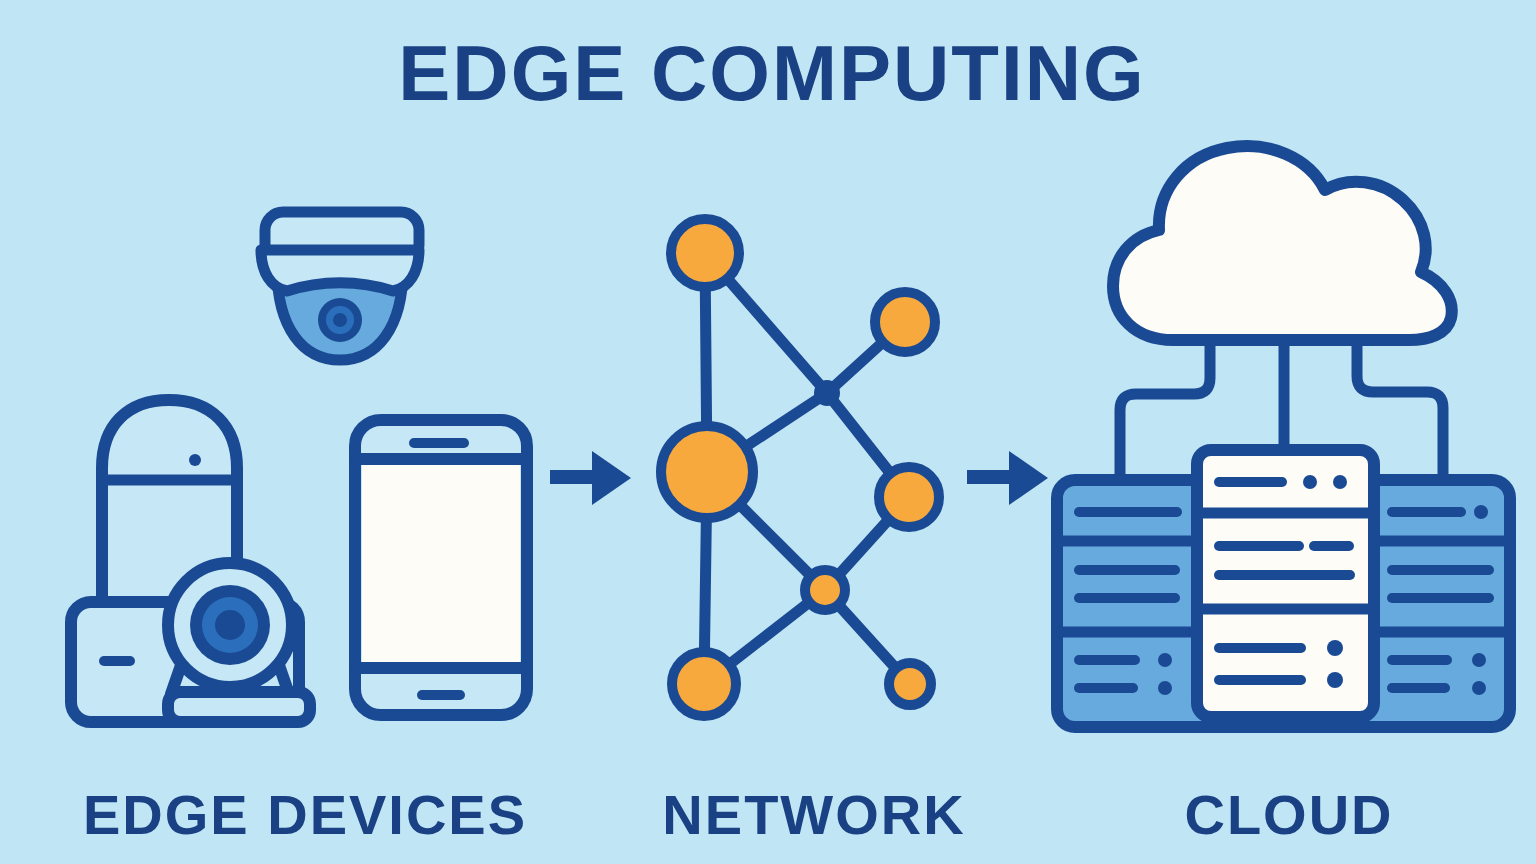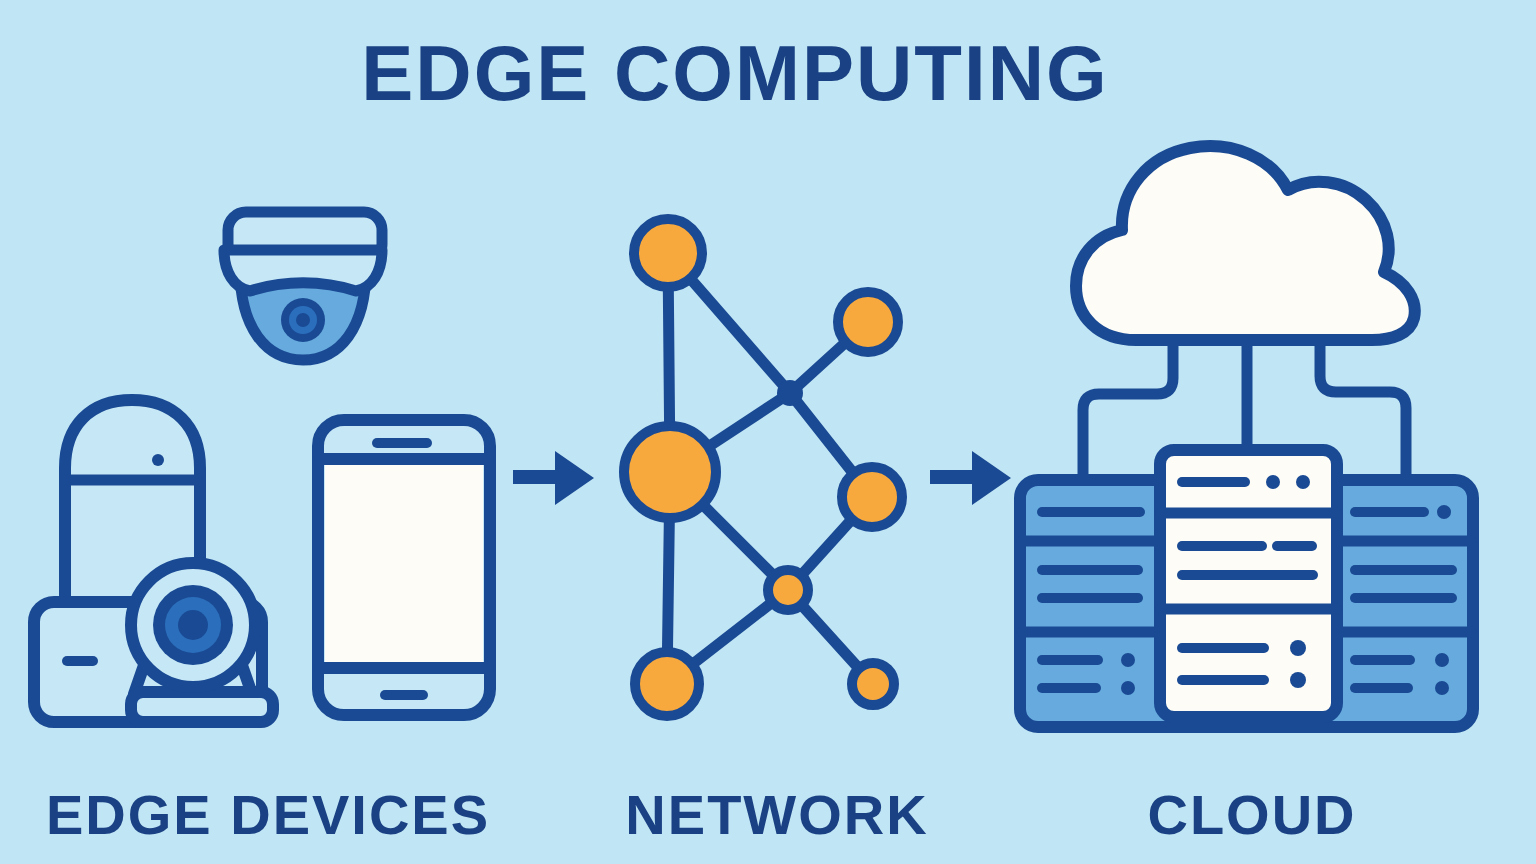--- a/index.html
+++ b/index.html
@@ -1,21 +1,21 @@
 <!DOCTYPE html>
 <html style="--c-background: #c0e5f4; --c-device_fill: #c6e8f6; --c-navy: #1a4a94; --c-text: #1a4183; --c-orange: #f8a93e; --c-medium_blue: #67abde; --c-lens_blue: #2b6fbc; --c-white: #fdfcf6;"><head>
 <meta charset="utf-8">
 <style>
   html,body{margin:0;padding:0;}
   body{
     width:1536px;height:864px;overflow:hidden;
     background:var(--c-background,#c0e5f4);
     font-family:"Liberation Sans",sans-serif;
   }
-  #stage{position:relative;width:1376px;height:864px;}
+  #stage{position:relative;width:1376px;height:864px;padding-left:37px;}
   svg{display:block;}
   .ttl{
     fill:var(--c-text,#1a4183);
     font-weight:bold;
     letter-spacing:2px;
   }
   .ln{stroke:var(--c-navy,#1a4a94);fill:none;stroke-width:12;stroke-linecap:round;stroke-linejoin:round;}
   .ln-thin{stroke:var(--c-navy,#1a4a94);fill:none;stroke-width:11;stroke-linecap:round;stroke-linejoin:round;}
   .fill-dev{fill:var(--c-device_fill,#c6e8f6);}
   .fill-white{fill:var(--c-white,#fdfcf6);}

